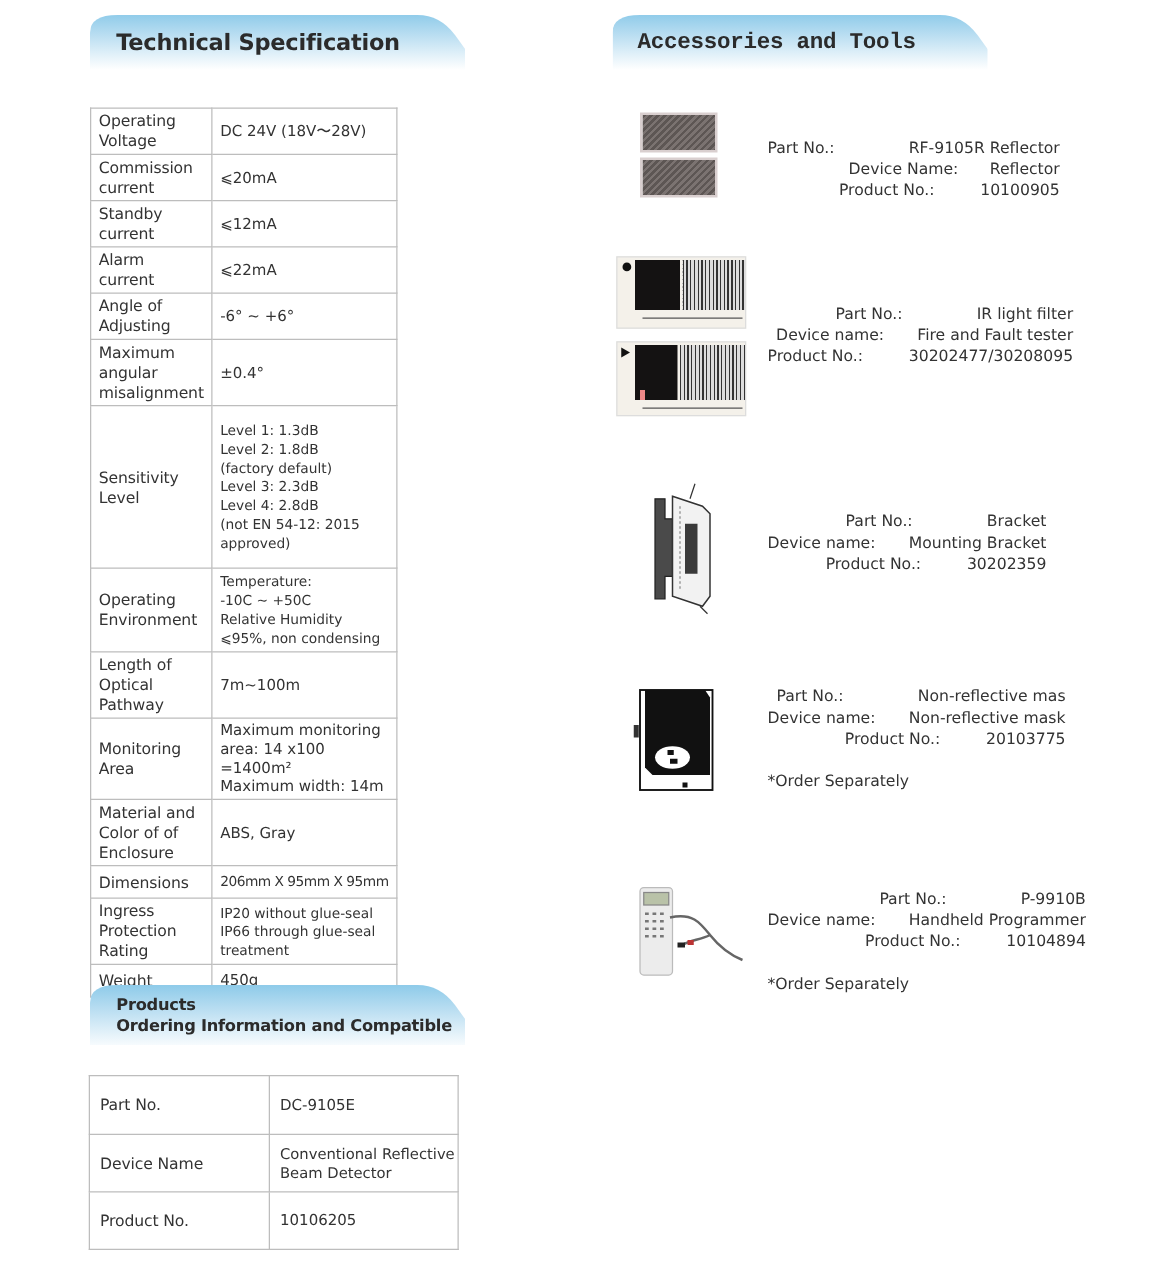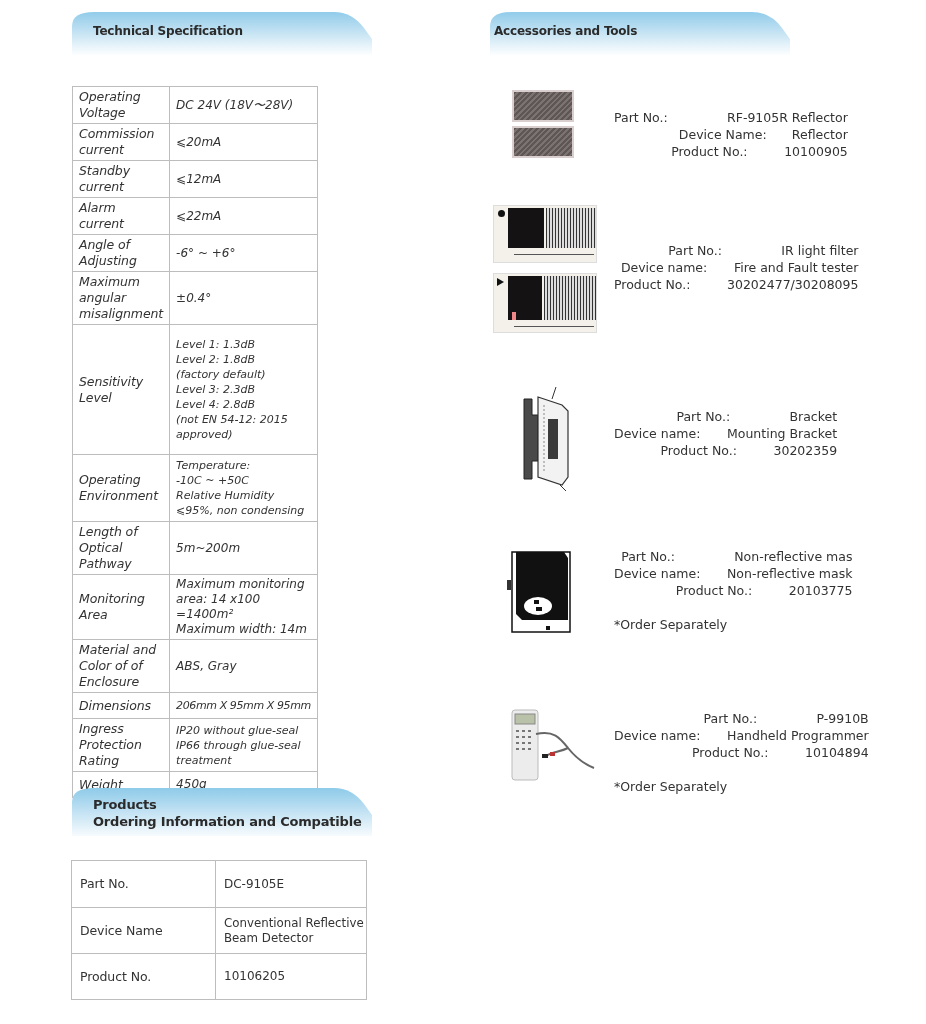--- a/index.html
+++ b/index.html
@@ -8,21 +8,21 @@
 
   .banner { position: absolute; height: 52px; }
   .banner .shape {
     position: absolute; left: 0; top: 0; width: 100%; height: 100%;
     background: linear-gradient(to bottom, #7cc3e6 0%, #b8ddf1 45%, #e6f3fa 80%, #ffffff 100%);
     border-top-left-radius: 22px;
     clip-path: path("M0 22 Q0 8 22 8 L262 8 Q280 8 292 24 L315 56 L0 56 Z");
   }
   .banner .title {
     position: absolute; left: 21px; top: 20px;
-    font-family: "DejaVu Sans", sans-serif; font-weight: bold; font-size: 12px; color: #2b2b2b;
+    font-family: "DejaVu Sans", sans-serif; font-weight: bold; font-size: 18px; color: #2b2b2b;
     letter-spacing: -0.2px;
   }
   .banner.two-line { height: 60px; }
   .banner.two-line .title { top: 16px; font-size: 13px; line-height: 17px; }
 
   table.spec {
     position: absolute; border-collapse: collapse;
     font-family: "DejaVu Sans", sans-serif; font-size: 12.5px; color: #333;
     border: 1.5px solid #555;
   }
@@ -46,21 +46,21 @@
   .acc .note { margin-top: 17px; }
 </style>
 </head>
 <body>
 
 <div class="banner" style="left:72px; top:4px; width:300px;">
   <div class="shape"></div>
   <div class="title">Technical Specification</div>
 </div>
 
-<table class="spec" style="left:72px; top:86px; width:233px;font-style:italic;">
+<table class="spec" style="left:72px; top:86px; width:233px;">
   <colgroup>
       <col style="width:147px">
       <col style="width:148px">
     </colgroup>
   <tbody>
       <tr style="height:37px;">
     <td class="key">Operating Voltage</td>
     <td class="val">DC 24V (18V〜28V)</td>
   </tr>
   <tr style="height:30px;">
@@ -99,21 +99,21 @@
     <td class="key">Operating Environment</td>
     <td class="val small">
       <div>Temperature:</div>
       <div>-10C ~ +50C</div>
       <div>Relative Humidity</div>
       <div>⩽95%, non condensing</div>
     </td>
   </tr>
   <tr style="height:47px;">
     <td class="key">Length of Optical Pathway</td>
-    <td class="val">5m~200m</td>
+    <td class="val">7m~100m</td>
   </tr>
   <tr style="height:53px;">
     <td class="key">Monitoring Area</td>
     <td class="val">
       <div>Maximum monitoring</div>
       <div>area: 14 x100 =1400m²</div>
       <div>Maximum width: 14m</div>
     </td>
   </tr>
   <tr style="height:48px;">
@@ -166,21 +166,21 @@
   </tr>
   <tr style="height:46px;">
     <td class="key">Product No.</td>
     <td class="val">10106205</td>
   </tr>
 </tbody>
   </table>
 
 <div class="banner" style="left:490px; top:4px; width:300px;">
   <div class="shape"></div>
-  <div class="title" style="left:4px;">Accessories and Tools</div>
+  <div class="title" style="left:20px;font-family:Liberation Mono, monospace;">Accessories and Tools</div>
 </div>
 
 <div class="acc" style="top:88px; height:90px;">
   <div class="img" style="left:24px; top:2px; width:62px; height:68px;">
     <div style="position:absolute; left:0; top:0; width:62px; height:32px; background:repeating-linear-gradient(135deg,#5d5654 0 2px,#7b7371 2px 4px); border:2px solid #d9cfcf;"></div>
     <div style="position:absolute; left:0; top:36px; width:62px; height:32px; background:repeating-linear-gradient(135deg,#5d5654 0 2px,#7b7371 2px 4px); border:2px solid #d9cfcf;"></div>
   </div>
   <div class="info" style="top:21px;">
     <div class="row">
         <span class="k">Part No.:</span>

